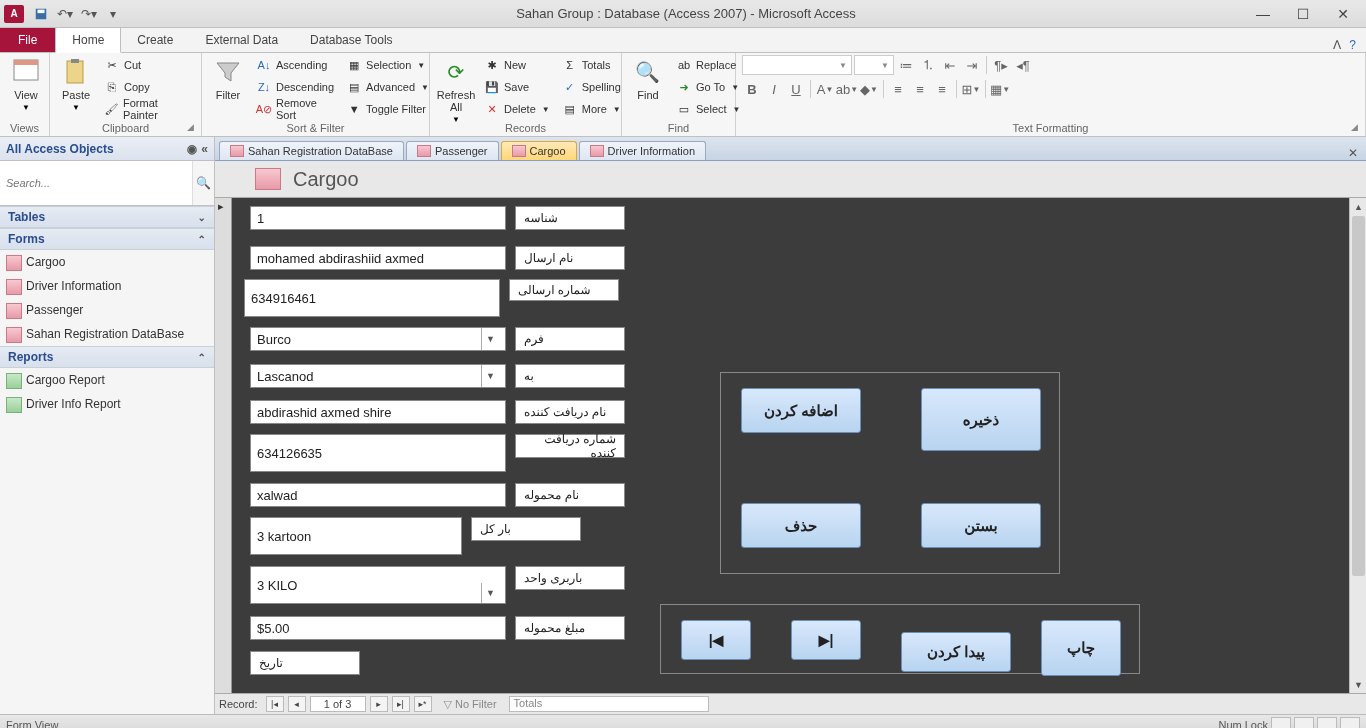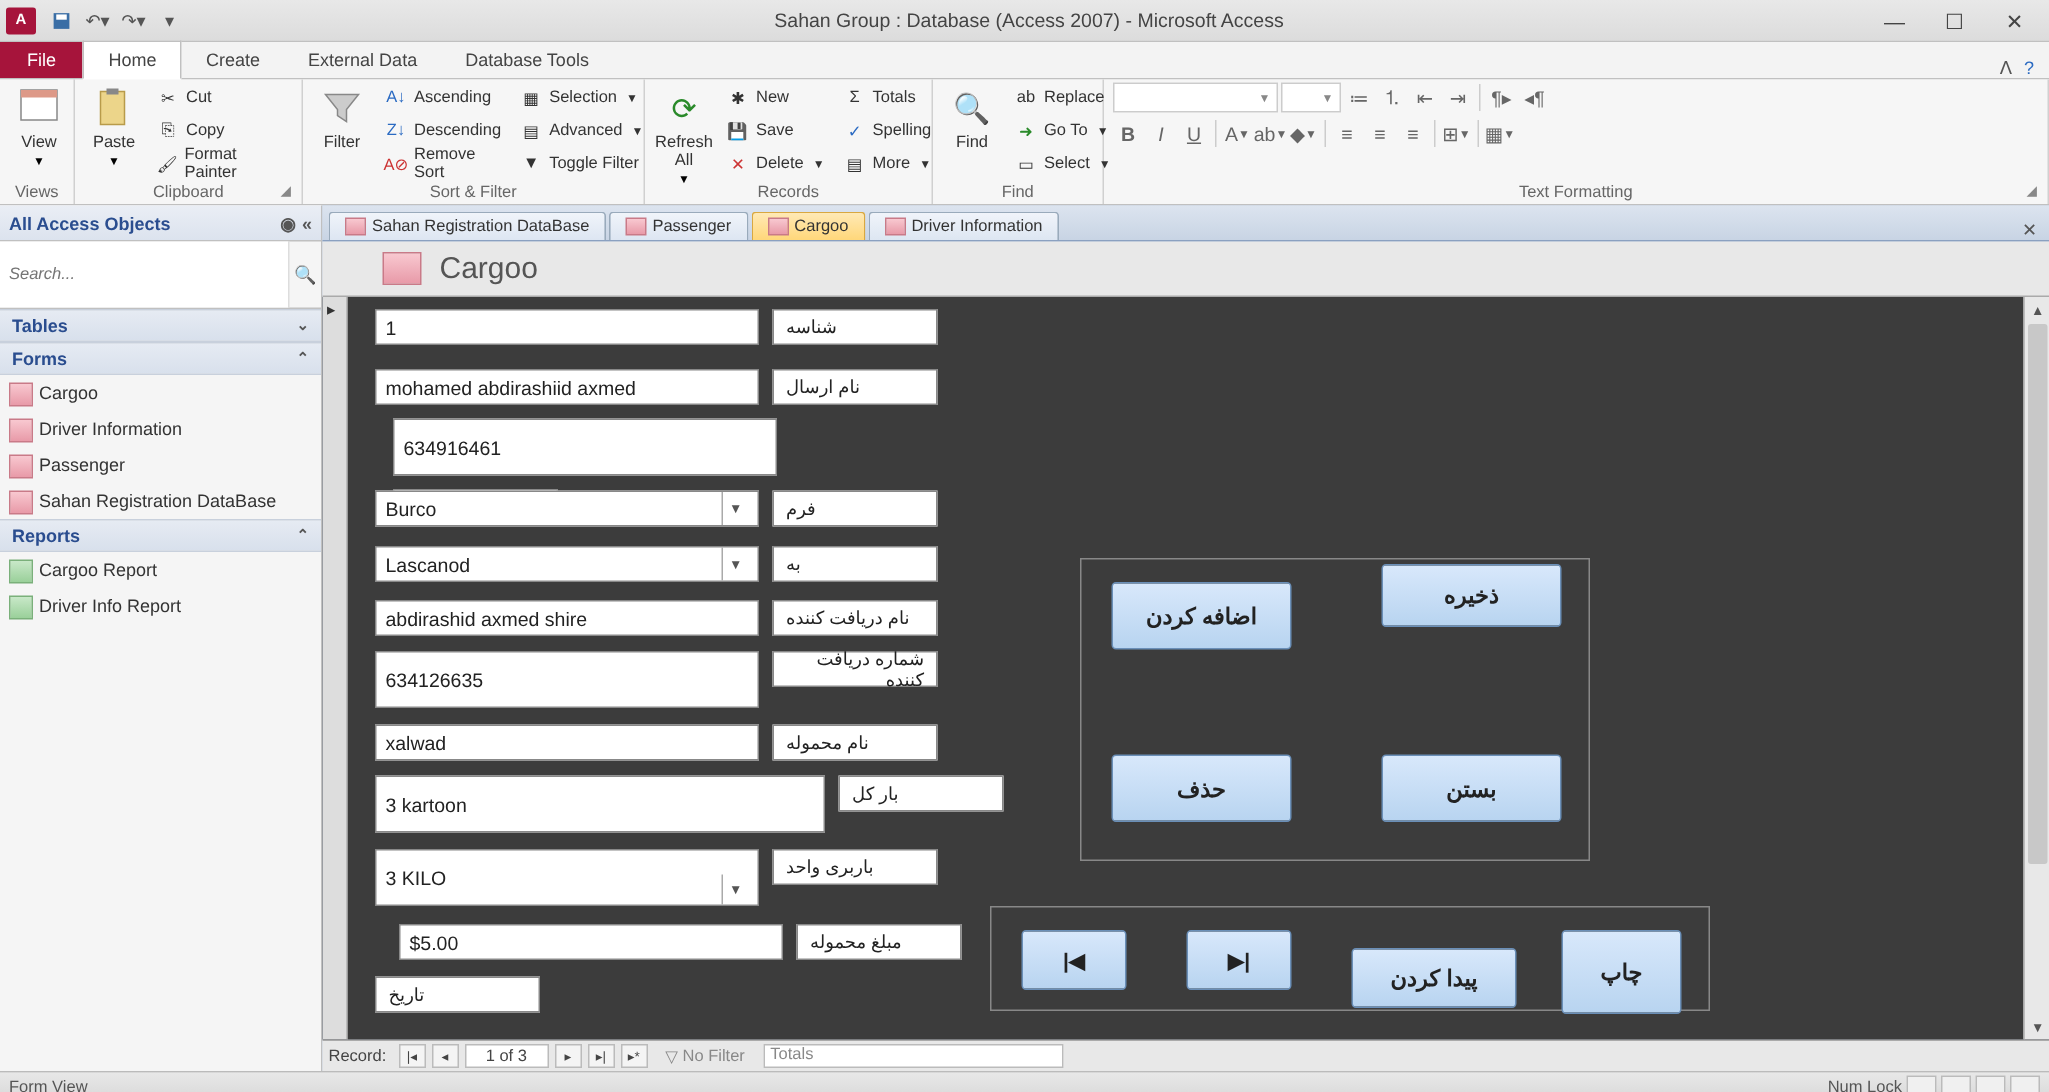--- a/index.html
+++ b/index.html
@@ -391,21 +391,21 @@
       <div class="field-row" style="left:35px; top:8px;">
         <div class="field-input" style="width:256px;">
             <span>1</span>
           </div>
         <div class="field-label">شناسه</div>
       </div>
       <div class="field-row" style="left:35px; top:48px;">
         <div class="field-input" style="width:256px;">mohamed abdirashiid axmed</div>
         <div class="field-label">نام ارسال</div>
       </div>
-      <div class="field-row" style="left:47px; top:81px;flex-direction:column;">
+      <div class="field-row" style="left:29px; top:81px;">
         <div class="field-input" style="width:256px; height:38px;">634916461</div>
         <div class="field-label" style="height:22px;">شماره ارسالی</div>
       </div>
       <div class="field-row" style="left:35px; top:129px;border-radius:11px;">
         <div class="field-input" style="width:256px;">
             <span>Burco</span>
             <div class="combo-arrow">▼</div>
           </div>
         <div class="field-label">فرم</div>
       </div>
@@ -422,41 +422,41 @@
       </div>
       <div class="field-row" style="left:35px; top:236px;">
         <div class="field-input" style="width:256px; height:38px;">634126635</div>
         <div class="field-label">شماره دریافت کننده</div>
       </div>
       <div class="field-row" style="left:35px; top:285px;">
         <div class="field-input" style="width:256px;">xalwad</div>
         <div class="field-label">نام محموله</div>
       </div>
       <div class="field-row" style="left:35px; top:319px;">
-        <div class="field-input" style="width:300px; height:38px;"> 3 kartoon</div>
+        <div class="field-input" style="width:212px; height:38px;"> 3 kartoon</div>
         <div class="field-label">بار کل</div>
       </div>
       <div class="field-row" style="left:35px; top:368px;">
         <div class="field-input" style="width:256px; height:38px;">
             <span>3 KILO</span>
             <div class="combo-arrow" style="align-self:flex-end;height:20px;">▼</div>
           </div>
         <div class="field-label">باربری واحد</div>
       </div>
-      <div class="field-row" style="left:35px; top:418px;margin-left:16px;">
+      <div class="field-row" style="left:35px; top:418px;">
         <div class="field-input" style="width:256px;">$5.00</div>
         <div class="field-label">مبلغ محموله</div>
       </div>
       <div class="field-row" style="left:35px; top:453px;">
         <div class="field-label">تاریخ</div>
       </div>
 
       <div class="btn-panel" style="left:505px; top:174px; width:340px; height:202px;">
         <div class="form-btn" style="left:20px; top:15px; width:120px; height:45px;">اضافه کردن</div>
-        <div class="form-btn" style="left:200px; top:3px; width:120px; height:42px;">ذخیره</div>
+        <div class="form-btn" style="left:200px; top:15px; width:120px; height:63px;">ذخیره</div>
         <div class="form-btn" style="left:20px; top:130px; width:120px; height:45px;">حذف</div>
         <div class="form-btn" style="left:200px; top:130px; width:120px; height:45px;">بستن</div>
       </div>
       <div class="btn-panel" style="left:445px; top:406px; width:480px; height:70px;">
         <div class="form-btn" style="left:20px; top:15px; width:70px; height:40px; font-size:14px;">|◀</div>
         <div class="form-btn" style="left:130px; top:15px; width:70px; height:40px; font-size:14px;">▶|</div>
         <div class="form-btn" style="left:240px; top:27px; width:110px; height:40px;">پیدا کردن</div>
         <div class="form-btn" style="left:380px; top:15px; width:80px; height:56px;">چاپ</div>
       </div>
 

